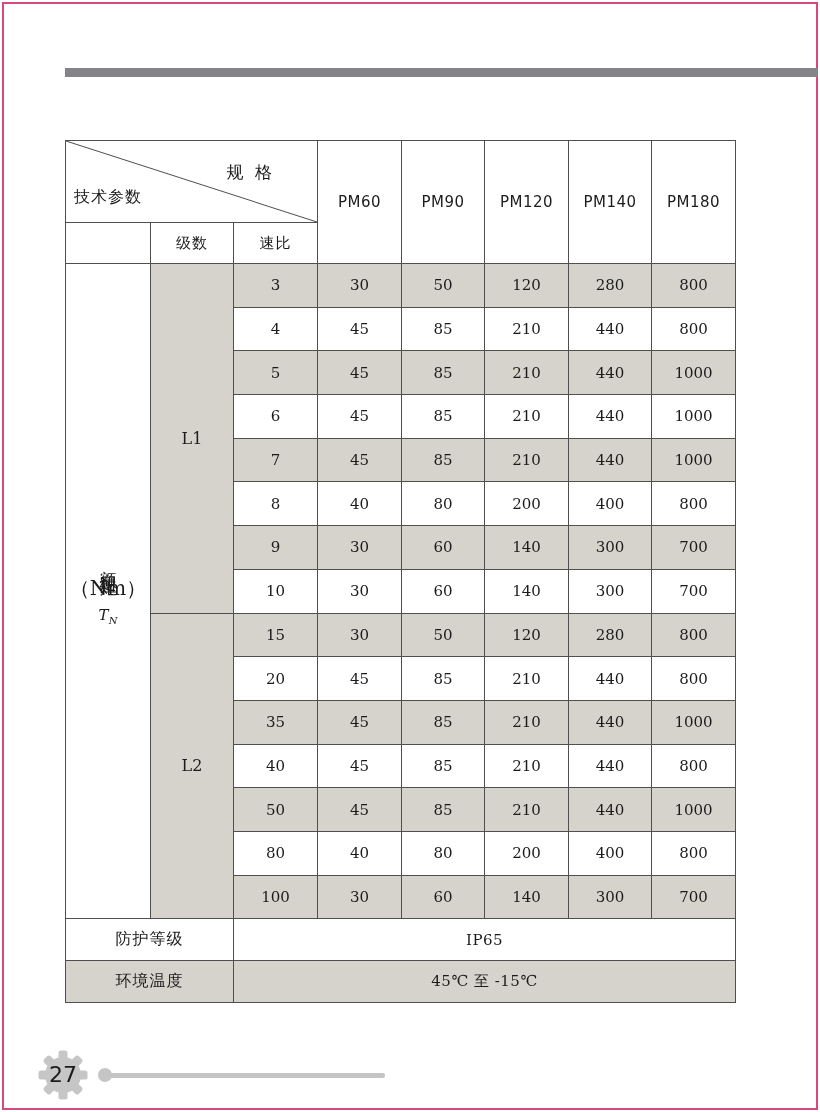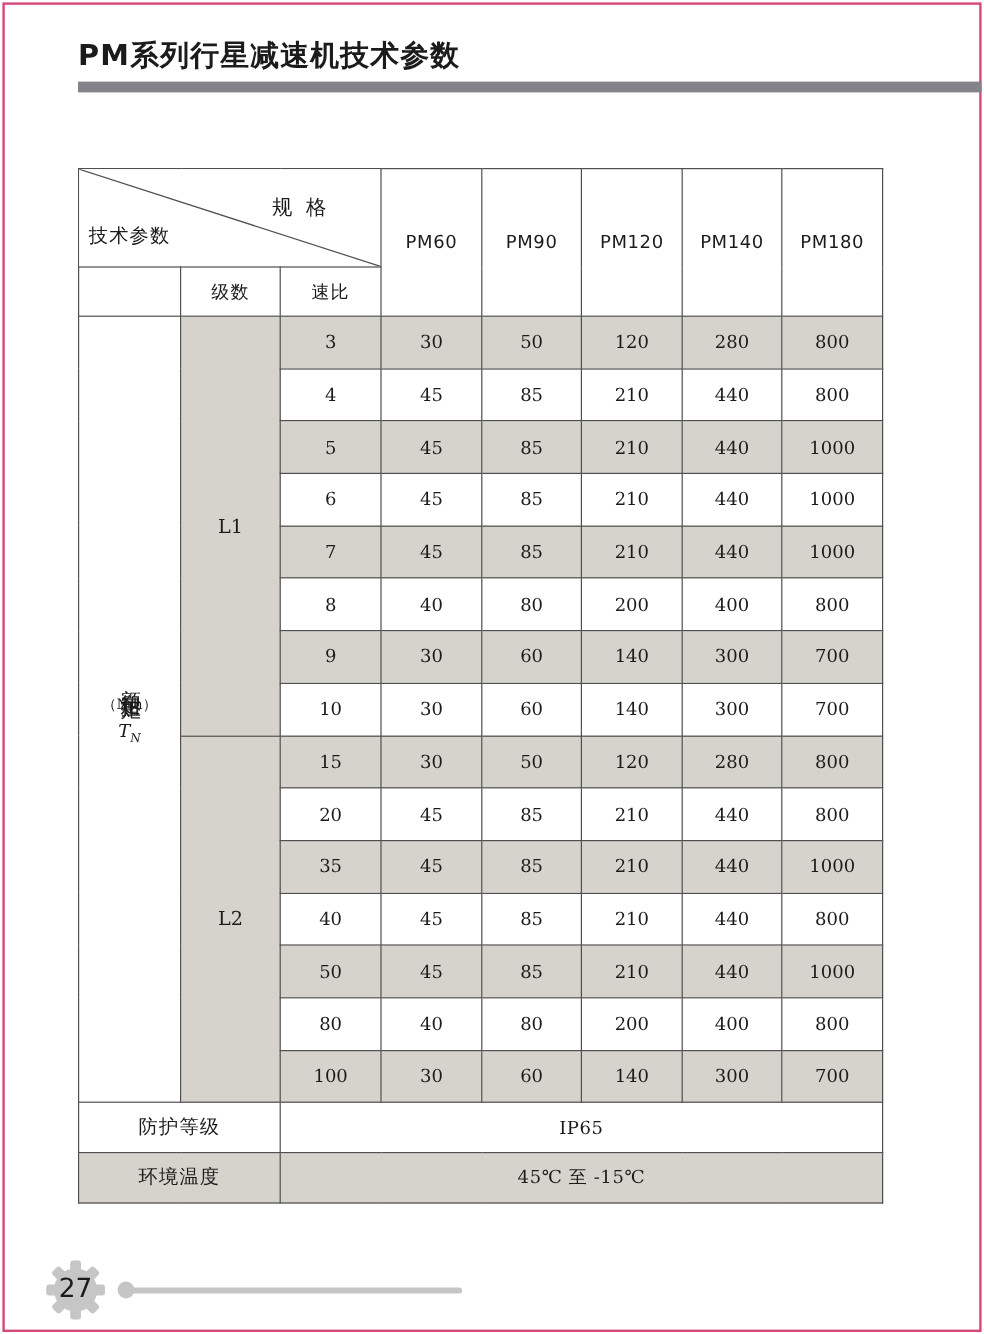--- a/index.html
+++ b/index.html
@@ -102,21 +102,21 @@
   td.stage-cell { background: var(--cell-gray, #d6d3cc) !important; font-size: 16px; }
   td.torque-cell { background: #ffffff !important; }
   .vtext {
     writing-mode: vertical-rl;
     text-orientation: upright;
     margin: 0 auto;
     font-size: 17px;
     letter-spacing: 3px;
     line-height: 1;
   }
-  .torque-unit { font-size: 12px; margin-top: 6px; }
+  .torque-unit { font-size: 20px; margin-top: 6px; }
   .torque-sym { font-size: 15px; margin-top: 4px; font-family: "DejaVu Serif", serif; }
   .torque-sym i { font-style: italic; }
   .torque-sym sub { font-size: 10px; font-style: italic; }
 
   td.flabel { font-size: 16px; letter-spacing: 1px; }
   td.fvalue { font-size: 15px; letter-spacing: 0.5px; }
   tr.foot-row.gray td { background: var(--cell-gray, #d6d3cc); margin-top: 47px; }
 
   .page-footer {
     position: absolute;
@@ -156,21 +156,20 @@
     border-radius: 2px;
     background: var(--footer-gray, #c5c5c5);
   }
 </style>
 </head>
 <body>
 
 <div class="page">
   <div class="page-border"></div>
 
-  <div class="doc-title">PM系列行星减速机技术参数</div>
   <div class="title-bar"></div>
 
   <table class="spec">
     <colgroup>
       <col style="width:85px">
         <col style="width:83px">
         <col style="width:84px">
       <col style="width:84px">
         <col style="width:83px">
         <col style="width:84px">

